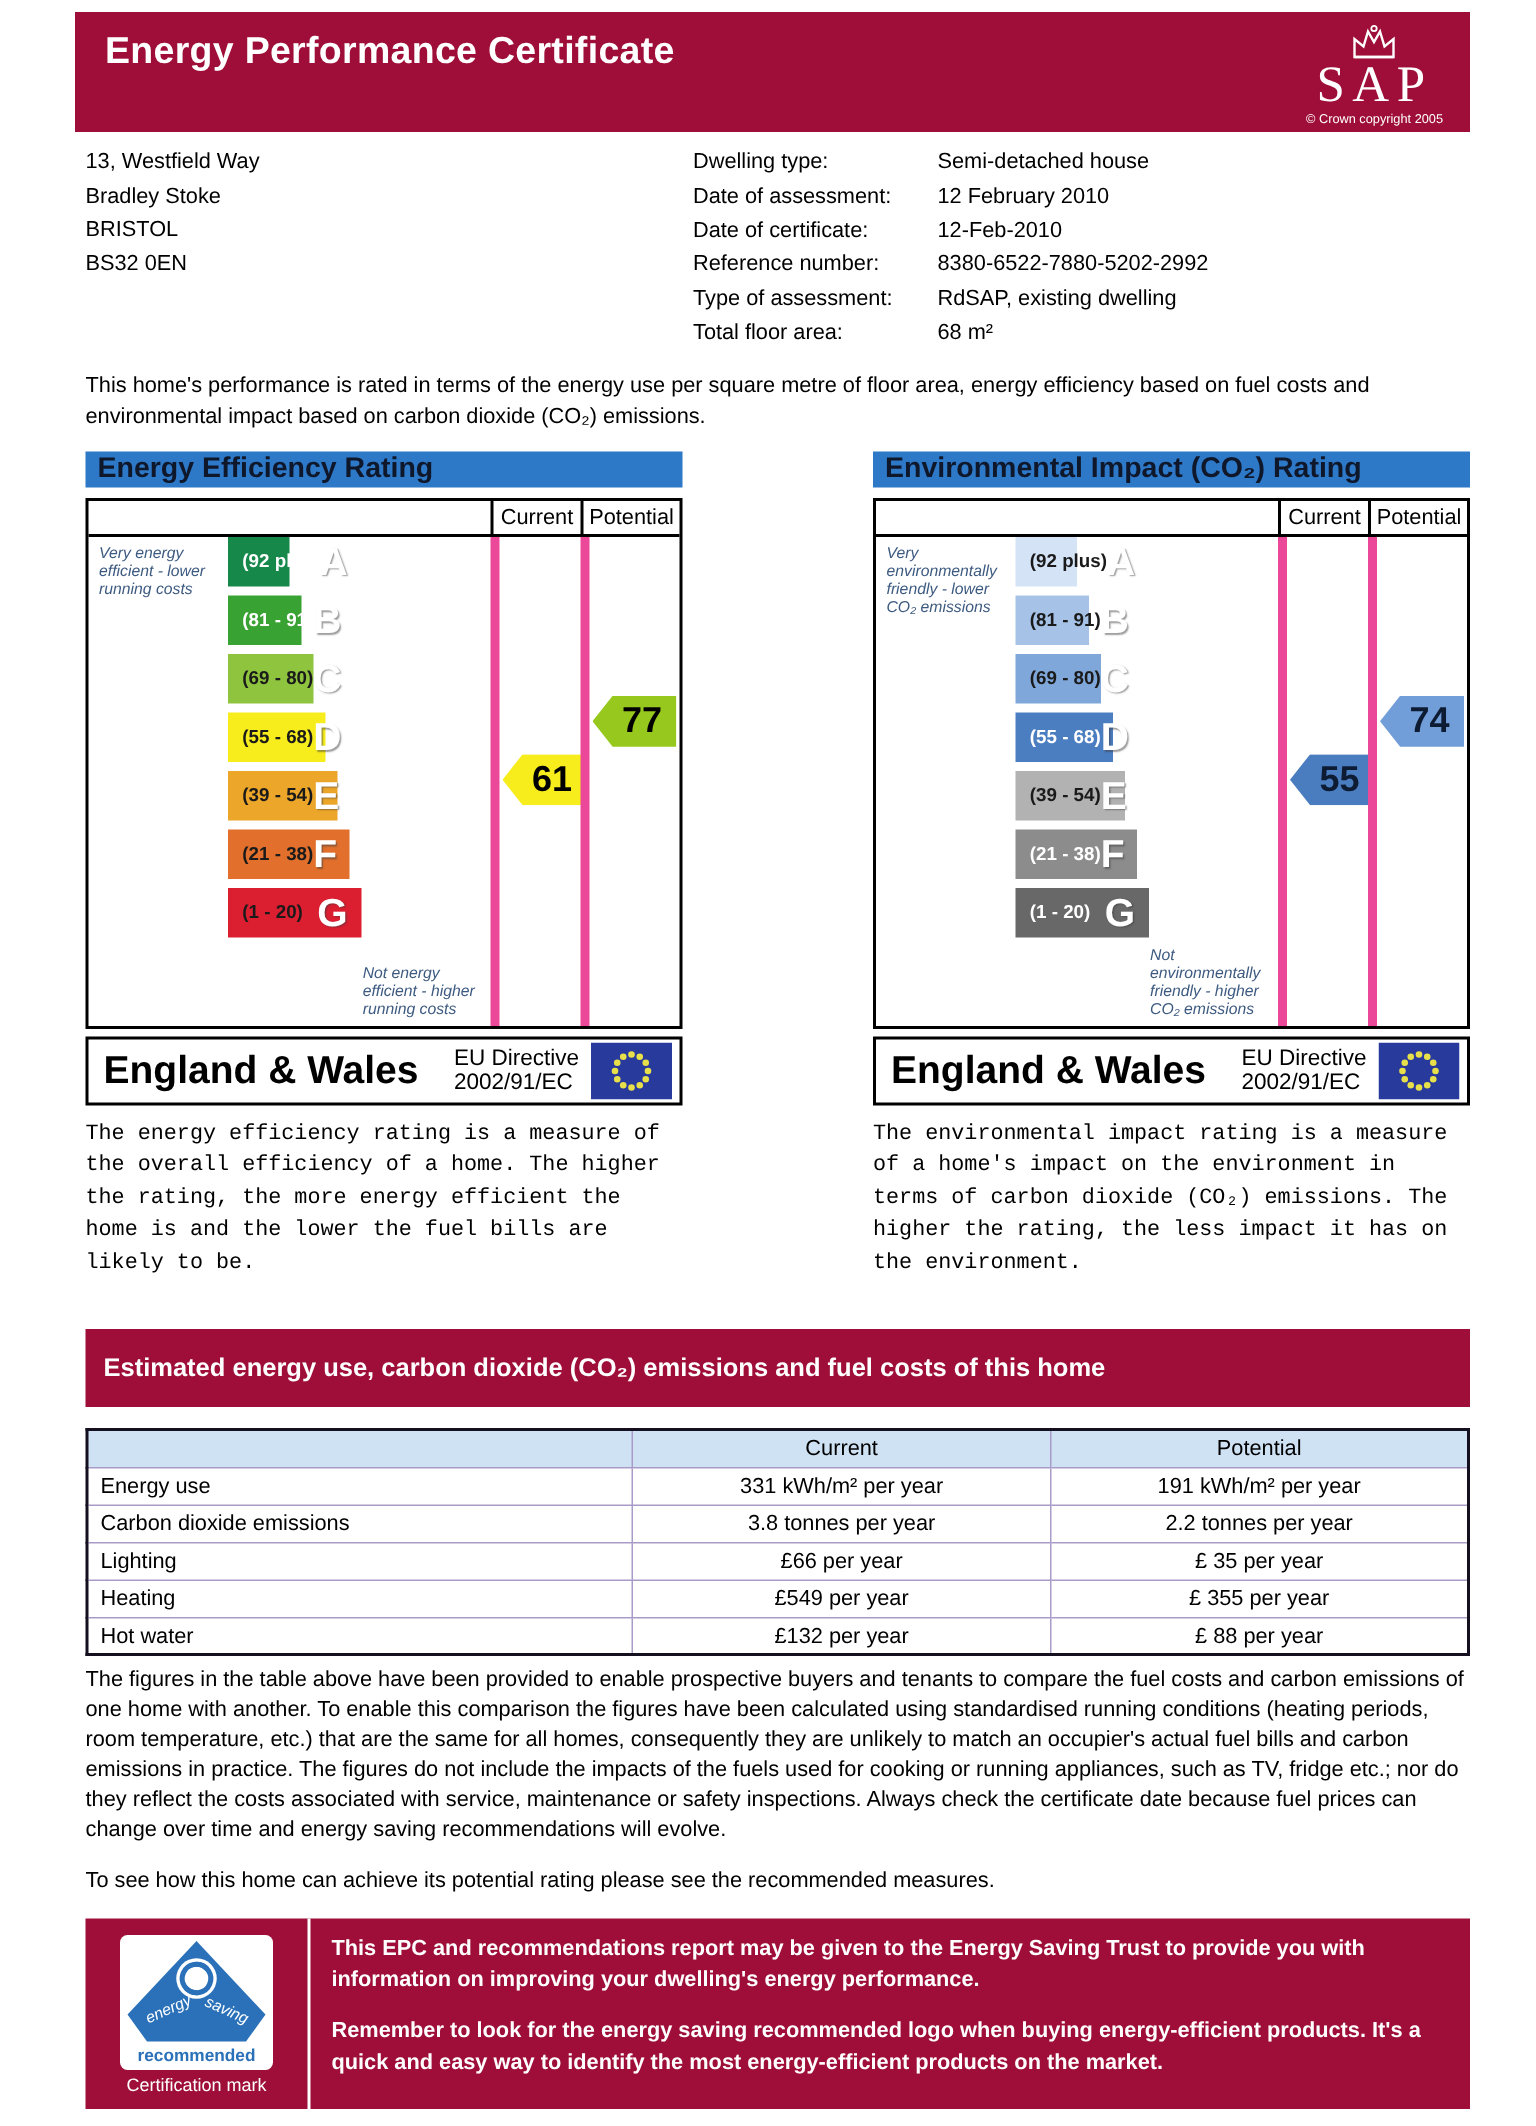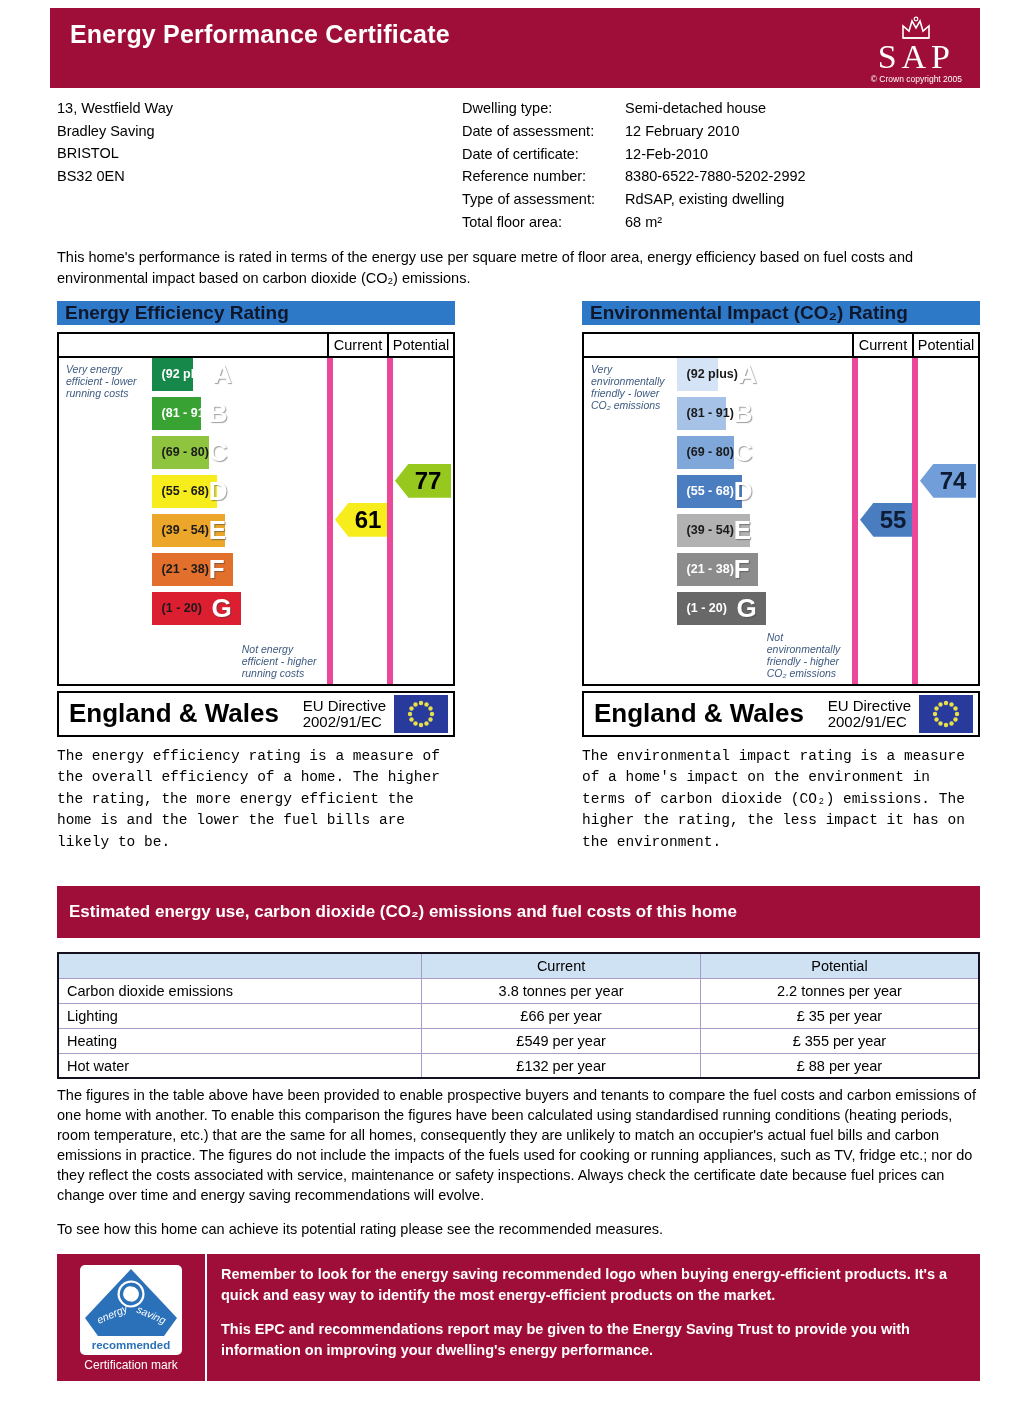--- a/index.html
+++ b/index.html
@@ -90,21 +90,21 @@
         <line x1="4" y1="22" x2="30" y2="22" stroke="#fff" stroke-width="1.6"></line>
       </svg>
       <div class="sap-letters">SAP</div>
       <div class="sap-copyright">© Crown copyright 2005</div>
     </div>
   </div>
 
   <div class="info-section">
     <div class="address" id="address">
         <div class="addr-line">13, Westfield Way</div>
-        <div class="addr-line">Bradley Saving</div>
+        <div class="addr-line">Bradley Stoke</div>
         <div class="addr-line">BRISTOL</div>
         <div class="addr-line">BS32 0EN</div>
       </div>
     <div class="details" id="details">
         <div class="detail-row">
           <span class="detail-label">Dwelling type:</span>
           <span class="detail-value">Semi-detached house</span>
         </div>
         <div class="detail-row">
           <span class="detail-label">Date of assessment:</span>
@@ -294,20 +294,25 @@
   <table class="cost-table">
     <thead>
       <tr>
         <th class="c-label"></th>
         <th class="c-val">Current</th>
         <th class="c-val">Potential</th>
       </tr>
     </thead>
     <tbody id="cost-rows">
         <tr>
+          <td class="c-label">Energy use</td>
+          <td class="c-val">331 kWh/m² per year</td>
+          <td class="c-val">191 kWh/m² per year</td>
+        </tr>
+        <tr>
           <td class="c-label">Carbon dioxide emissions</td>
           <td class="c-val">3.8 tonnes per year</td>
           <td class="c-val">2.2 tonnes per year</td>
         </tr>
         <tr>
           <td class="c-label">Lighting</td>
           <td class="c-val">£66 per year</td>
           <td class="c-val">£ 35 per year</td>
         </tr>
         <tr>
@@ -335,18 +340,18 @@
           <path d="M50 18.5 a9.5 9.5 0 1 1 -6.7 16.2" fill="none" stroke="#2a71b9" stroke-width="3.4" stroke-linecap="round"></path>
           <path d="M50 37.5 a9.5 9.5 0 1 1 6.7 -16.2" fill="none" stroke="#2a71b9" stroke-width="3.4" stroke-linecap="round"></path>
           <text x="18" y="58" font-size="10.5" font-style="italic" fill="#fff" transform="rotate(-24 18 58)">energy</text>
           <text x="55" y="46" font-size="10.5" font-style="italic" fill="#fff" transform="rotate(24 55 46)">saving</text>
           <text x="50" y="83" font-size="11.5" font-weight="bold" fill="#2a71b9" text-anchor="middle">recommended</text>
         </svg>
       </div>
       <div class="cert-caption">Certification mark</div>
     </div>
     <div class="footer-text">
+      <p>This EPC and recommendations report may be given to the Energy Saving Trust to provide you with information on improving your dwelling's energy performance.</p>
       <p>Remember to look for the energy saving recommended logo when buying energy-efficient products. It's a quick and easy way to identify the most energy-efficient products on the market.</p>
-      <p>This EPC and recommendations report may be given to the Energy Saving Trust to provide you with information on improving your dwelling's energy performance.</p>
     </div>
   </div>
 
 </div>
 
 </body></html>

